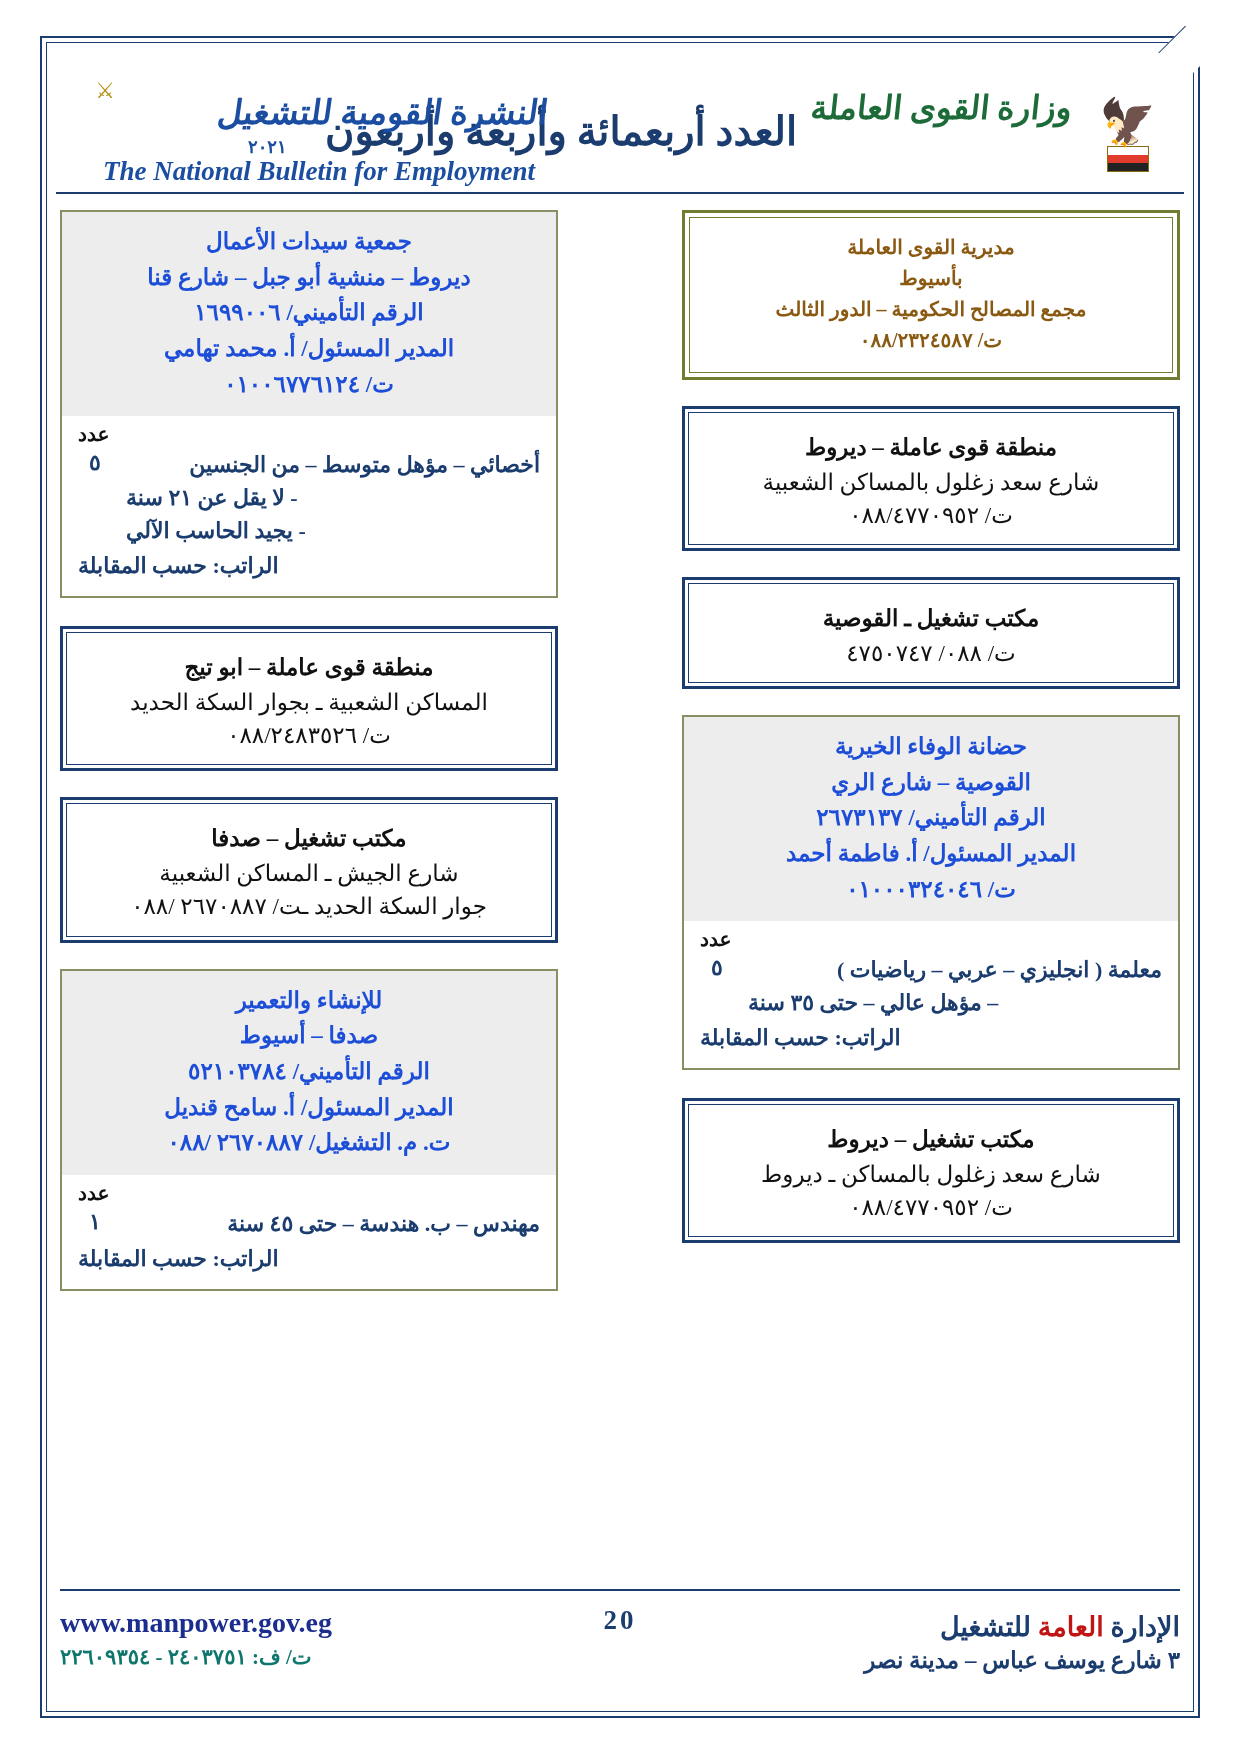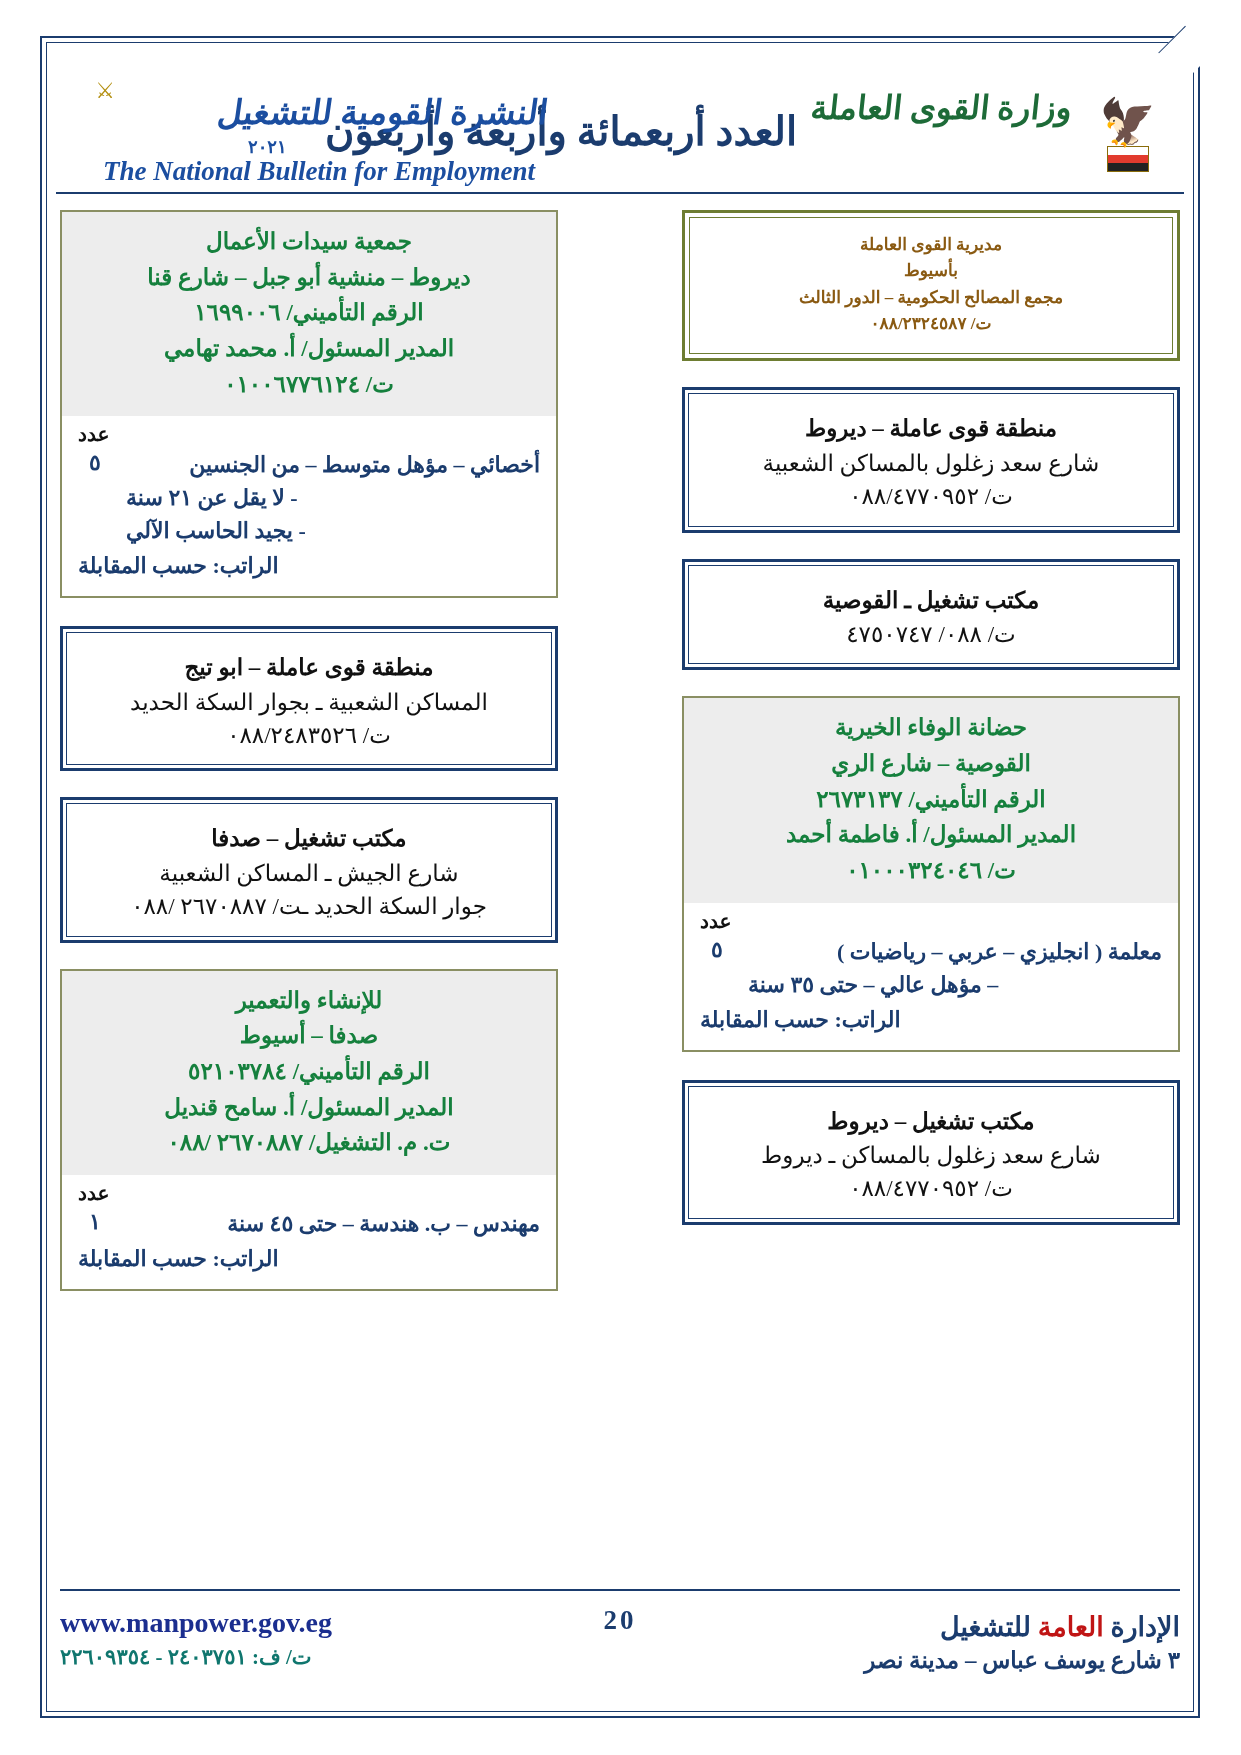--- a/index.html
+++ b/index.html
@@ -209,41 +209,41 @@
     padding: 4px;
     margin-bottom: 26px;
     background: #ffffff;
   }
   .gov-box .inner {
     border: 1px solid #6e7d32;
     padding: 14px 12px 16px;
     text-align: center;
   }
   .gov-line {
-    font-size: 17px;
+    font-size: 20px;
     font-weight: bold;
     color: #8a5a12;
     line-height: 1.55;
   }
 
   
   .vacancy {
     border: 2px solid #8a8f63;
     margin-bottom: 28px;
     background: #ffffff;
   }
   .vacancy .emp {
     background: #ededed;
     padding: 12px 16px 14px;
     text-align: center;
   }
   .vacancy .emp .l {
     font-size: 23px;
     font-weight: bold;
-    color: #15803d;
+    color: #1d4ed8;
     line-height: 1.55;
   }
   .vacancy .body {
     padding: 4px 16px 14px;
   }
   .count-label {
     text-align: left;
     font-size: 20px;
     font-weight: bold;
     color: #111;

